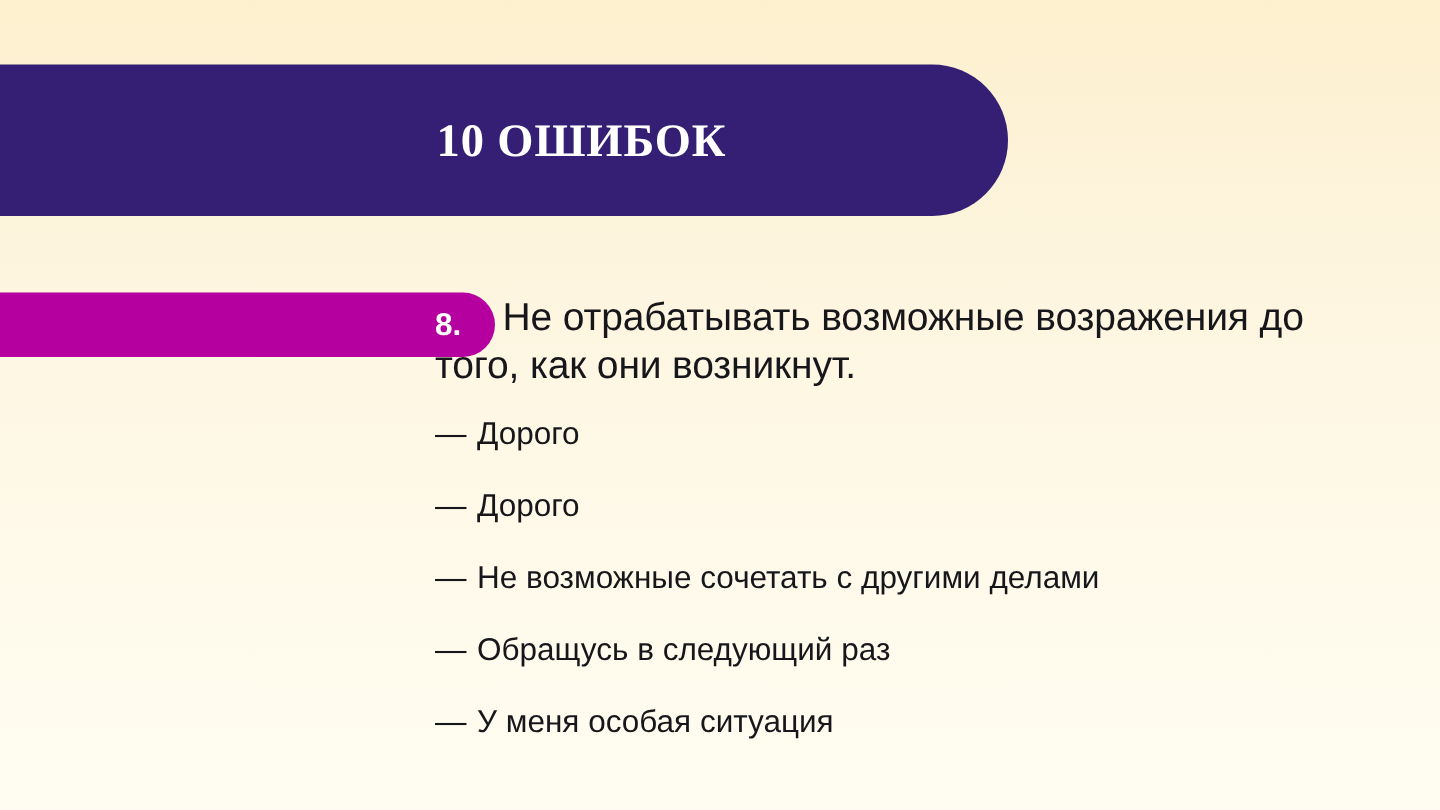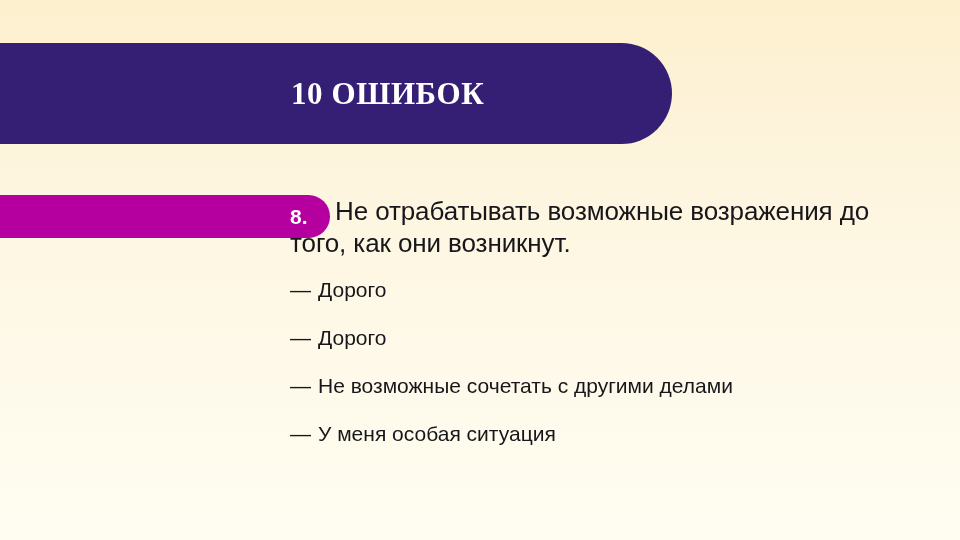--- a/index.html
+++ b/index.html
@@ -140,18 +140,21 @@
       <li class="bullet">
         <span class="dash">—</span><span>Дорого</span>
       </li>
       <li class="bullet">
         <span class="dash">—</span><span>Дорого</span>
       </li>
       <li class="bullet">
         <span class="dash">—</span><span>Не возможные сочетать с другими делами</span>
       </li>
       <li class="bullet">
+        <span class="dash">—</span><span>Обращусь в следующий раз</span>
+      </li>
+      <li class="bullet">
         <span class="dash">—</span><span>У меня особая ситуация</span>
       </li>
     </ul>
 
   </div>
 </div>
 
 </body></html>

